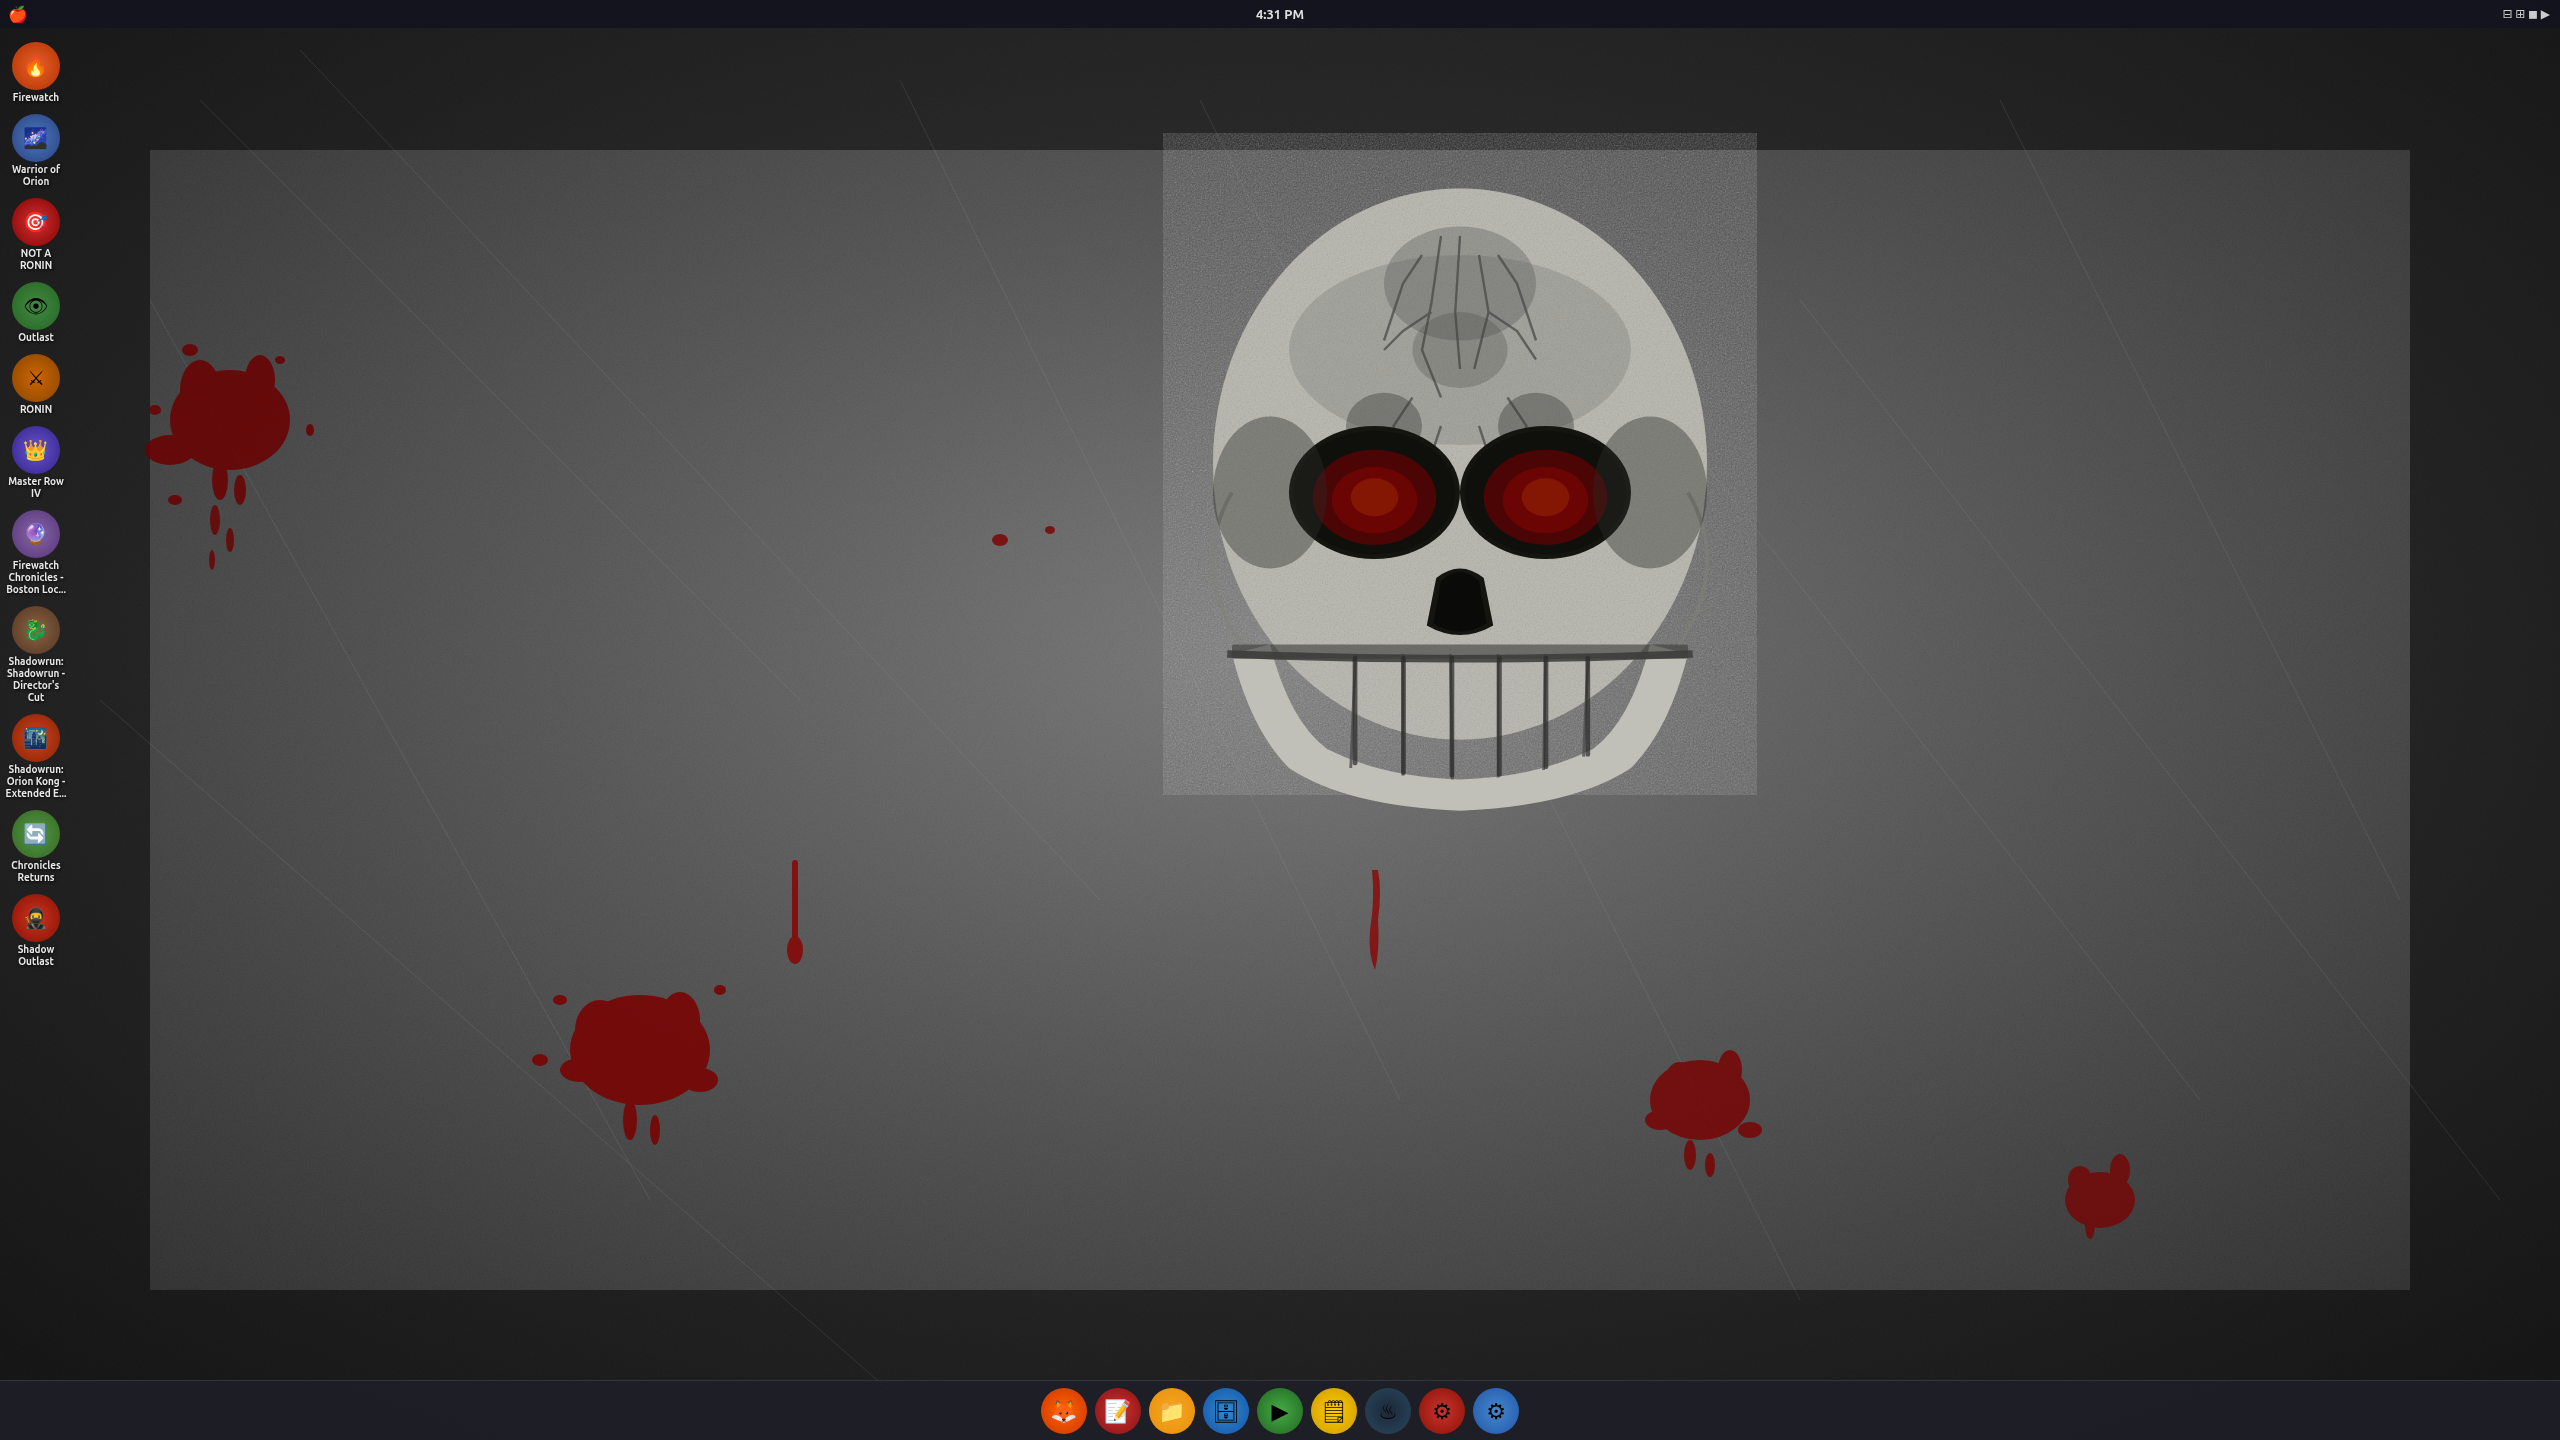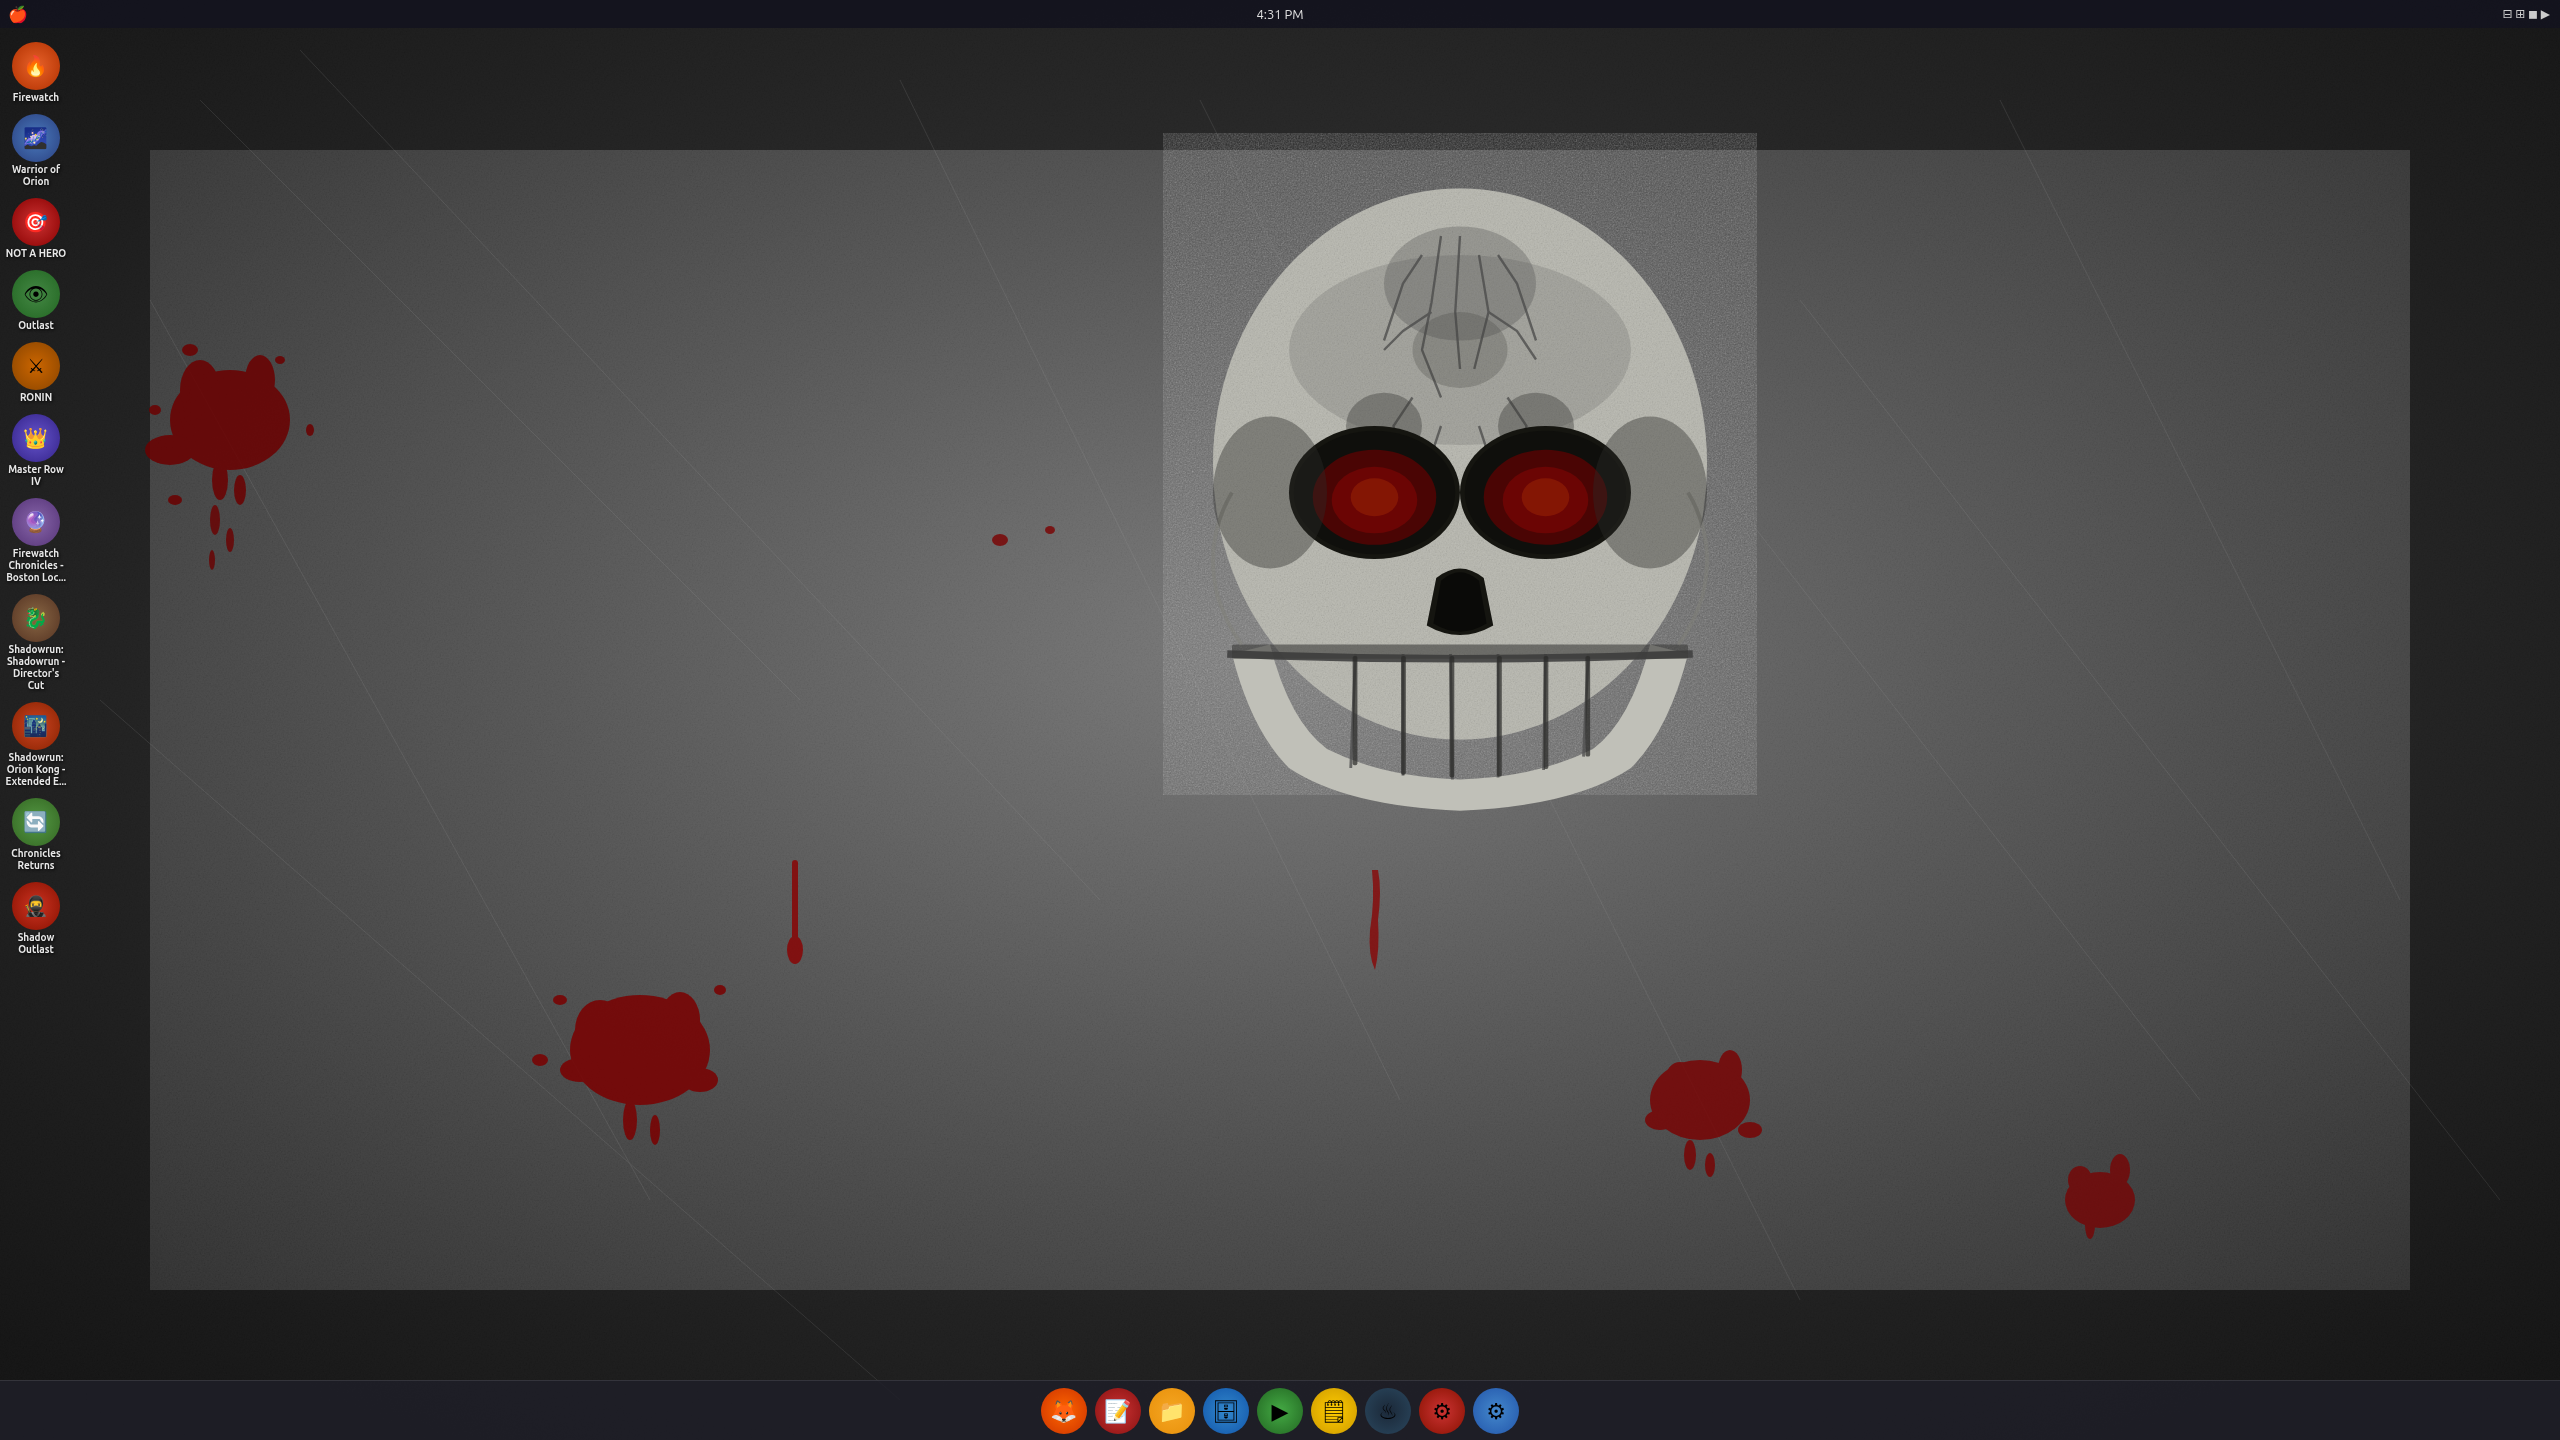--- a/index.html
+++ b/index.html
@@ -144,21 +144,21 @@
       top: 0; left: 0;
       width: 100%;
       height: 100%;
     }
   </style>
 </head>
 <body>
 
 <div id="top-bar">
   <span style="position:absolute;left:8px;color:#ccc;font-size:16px;">🍎</span>
-  <span style="color:#e0e0e0;font-size:13px;font-weight:400;">4:31 PM</span>
+  <span style="color:#e0e0e0;font-size:13px;font-weight:700;">4:31 PM</span>
   <div style="position:absolute;right:10px;display:flex;align-items:center;gap:8px;color:#ccc;font-size:12px;">
     <span>⊟ ⊞ ◼ ▶</span>
   </div>
 </div>
 
 <div id="desktop">
 
   <svg id="wallpaper-canvas" viewBox="0 0 2560 1440" xmlns="http://www.w3.org/2000/svg">
 
     <defs>
@@ -351,21 +351,21 @@
     <div class="app-icon">
       <div class="icon-circle icon-firewatch">🔥</div>
       <div class="label">Firewatch</div>
     </div>
     <div class="app-icon">
       <div class="icon-circle icon-moo">🌌</div>
       <div class="label">Warrior of Orion</div>
     </div>
     <div class="app-icon">
       <div class="icon-circle icon-notahero">🎯</div>
-      <div class="label">NOT A HERO</div>
+      <div class="label">NOT A RONIN</div>
     </div>
     <div class="app-icon">
       <div class="icon-circle icon-outlast">👁</div>
       <div class="label">Outlast</div>
     </div>
     <div class="app-icon">
       <div class="icon-circle icon-ronin">⚔</div>
       <div class="label">RONIN</div>
     </div>
     <div class="app-icon">

